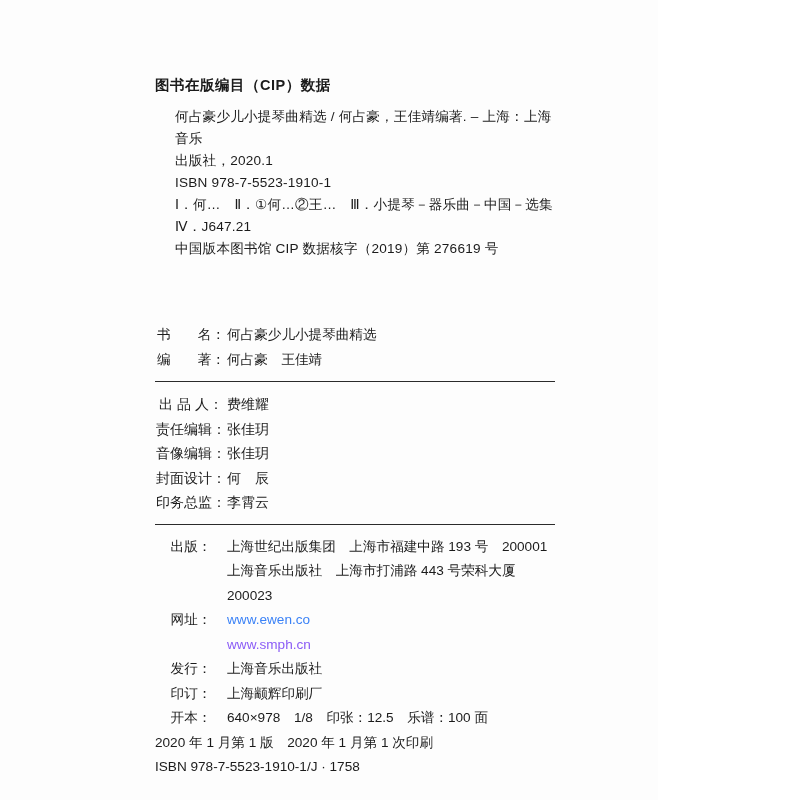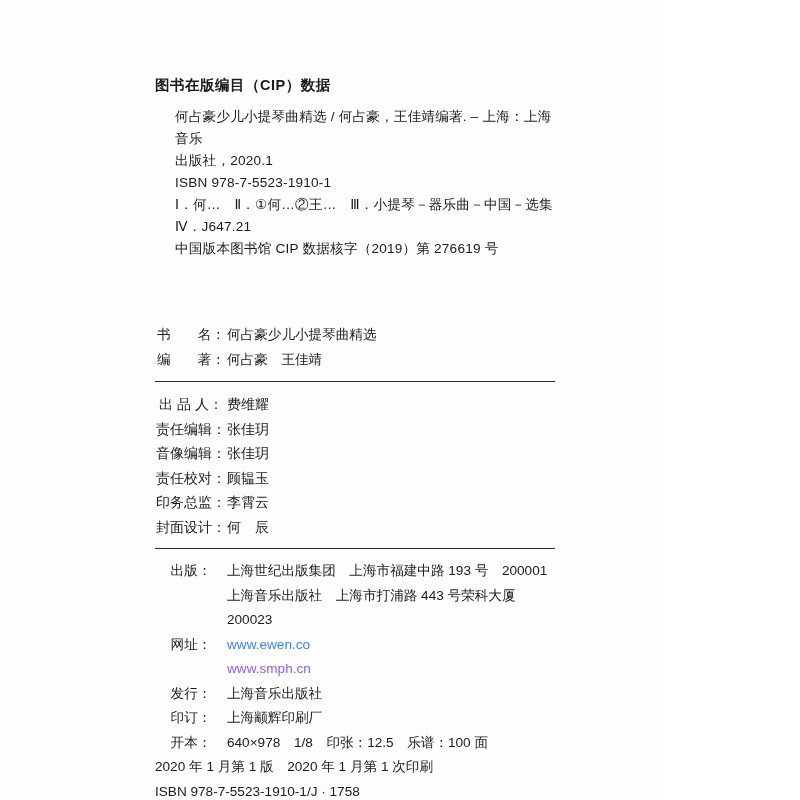--- a/index.html
+++ b/index.html
@@ -132,30 +132,26 @@
       </div>
       <div class="row">
         <span class="lbl">责任编辑：</span>
         <span class="val">张佳玥</span>
       </div>
       <div class="row">
         <span class="lbl">音像编辑：</span>
         <span class="val">张佳玥</span>
       </div>
       <div class="row">
-        <span class="lbl">责任校对：</span>
-        <span class="val">顾韫玉</span>
+        <span class="lbl">封面设计：</span>
+        <span class="val">何　辰</span>
       </div>
       <div class="row">
         <span class="lbl">印务总监：</span>
         <span class="val">李霄云</span>
-      </div>
-      <div class="row">
-        <span class="lbl">封面设计：</span>
-        <span class="val">何　辰</span>
       </div>
     </div>
 
     <hr class="rule">
 
     <div class="pub">
       <div class="row">
         <span class="lbl">出版：</span>
         <span class="val">上海世纪出版集团　上海市福建中路 193 号　200001</span>
       </div>

